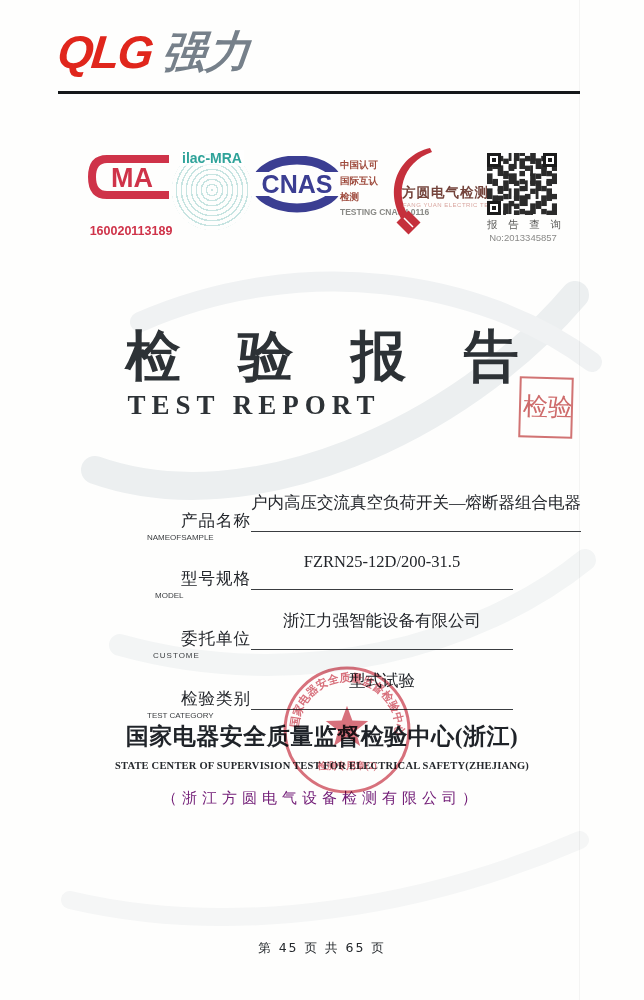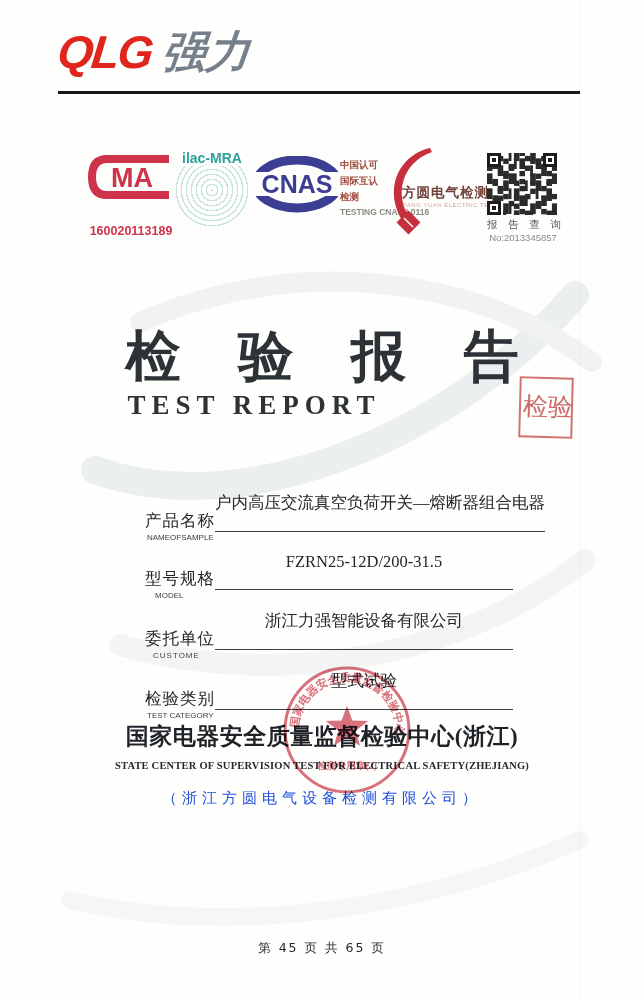--- a/index.html
+++ b/index.html
@@ -38,27 +38,27 @@
   
   .title-cn{position:absolute;left:0;top:320px;width:644px;text-align:center;font-size:55px;font-weight:700;color:#2d3236;letter-spacing:22px;padding-left:22px;box-sizing:border-box;z-index:2;}
   .title-en{position:absolute;left:0;top:390px;width:508px;text-align:center;font-size:27px;font-weight:700;color:#2d3236;letter-spacing:6px;z-index:2;}
   
   .side-stamp{position:absolute;left:519px;top:377px;width:54px;height:61px;border:2.5px solid rgba(201,91,91,0.85);transform:rotate(1.5deg);overflow:hidden;z-index:3;box-sizing:border-box;}
   .side-stamp .tx{font-size:25px;color:rgba(201,91,91,0.9);white-space:nowrap;line-height:56px;padding-left:2px;letter-spacing:0px;}
   
   .fields{position:absolute;left:145px;top:492px;width:368px;z-index:2;}
   .frow{margin-bottom:10px;}
   .fline{display:flex;align-items:flex-end;}
-  .flabel{font-size:16.5px;color:#22252a;white-space:nowrap;letter-spacing:1px;}
+  .flabel{font-size:16.5px;color:#22252a;white-space:nowrap;letter-spacing:1px;margin-left:36px;}
   .fvalue{flex:1;text-align:center;font-size:16.5px;color:#22252a;border-bottom:1.5px solid #3a3d40;white-space:nowrap;padding-bottom:17px;}
   .fsub{font-size:8px;color:#3a3d40;font-family:"Liberation Sans",sans-serif;letter-spacing:0px;margin-top:1px;padding-left:2px;}
   
   .org-cn{position:absolute;left:0;top:721px;width:644px;text-align:center;font-size:23px;font-weight:600;color:#1f2328;letter-spacing:0.5px;z-index:2;}
   .org-en{position:absolute;left:0;top:760px;width:644px;text-align:center;font-size:10.5px;font-weight:700;color:#24282c;letter-spacing:0.2px;z-index:2;}
-  .org-company{position:absolute;left:0;top:789px;width:644px;text-align:center;font-size:15px;color:#1d4ed8;letter-spacing:5px;z-index:2;}
+  .org-company{position:absolute;left:0;top:789px;width:644px;text-align:center;font-size:15px;color:#701a75;letter-spacing:5px;z-index:2;}
   .round-stamp{position:absolute;left:281px;top:664px;z-index:3;opacity:0.8;mix-blend-mode:multiply;}
   
   .footer{position:absolute;left:0;top:940px;width:644px;text-align:center;font-size:12.5px;color:#24282c;letter-spacing:2px;z-index:2;font-family:"DejaVu Sans",sans-serif;}
 </style>
 </head>
 <body>
 
 <div class="page">
 
   <svg class="wm" width="644" height="1000" viewBox="0 0 644 1000">

